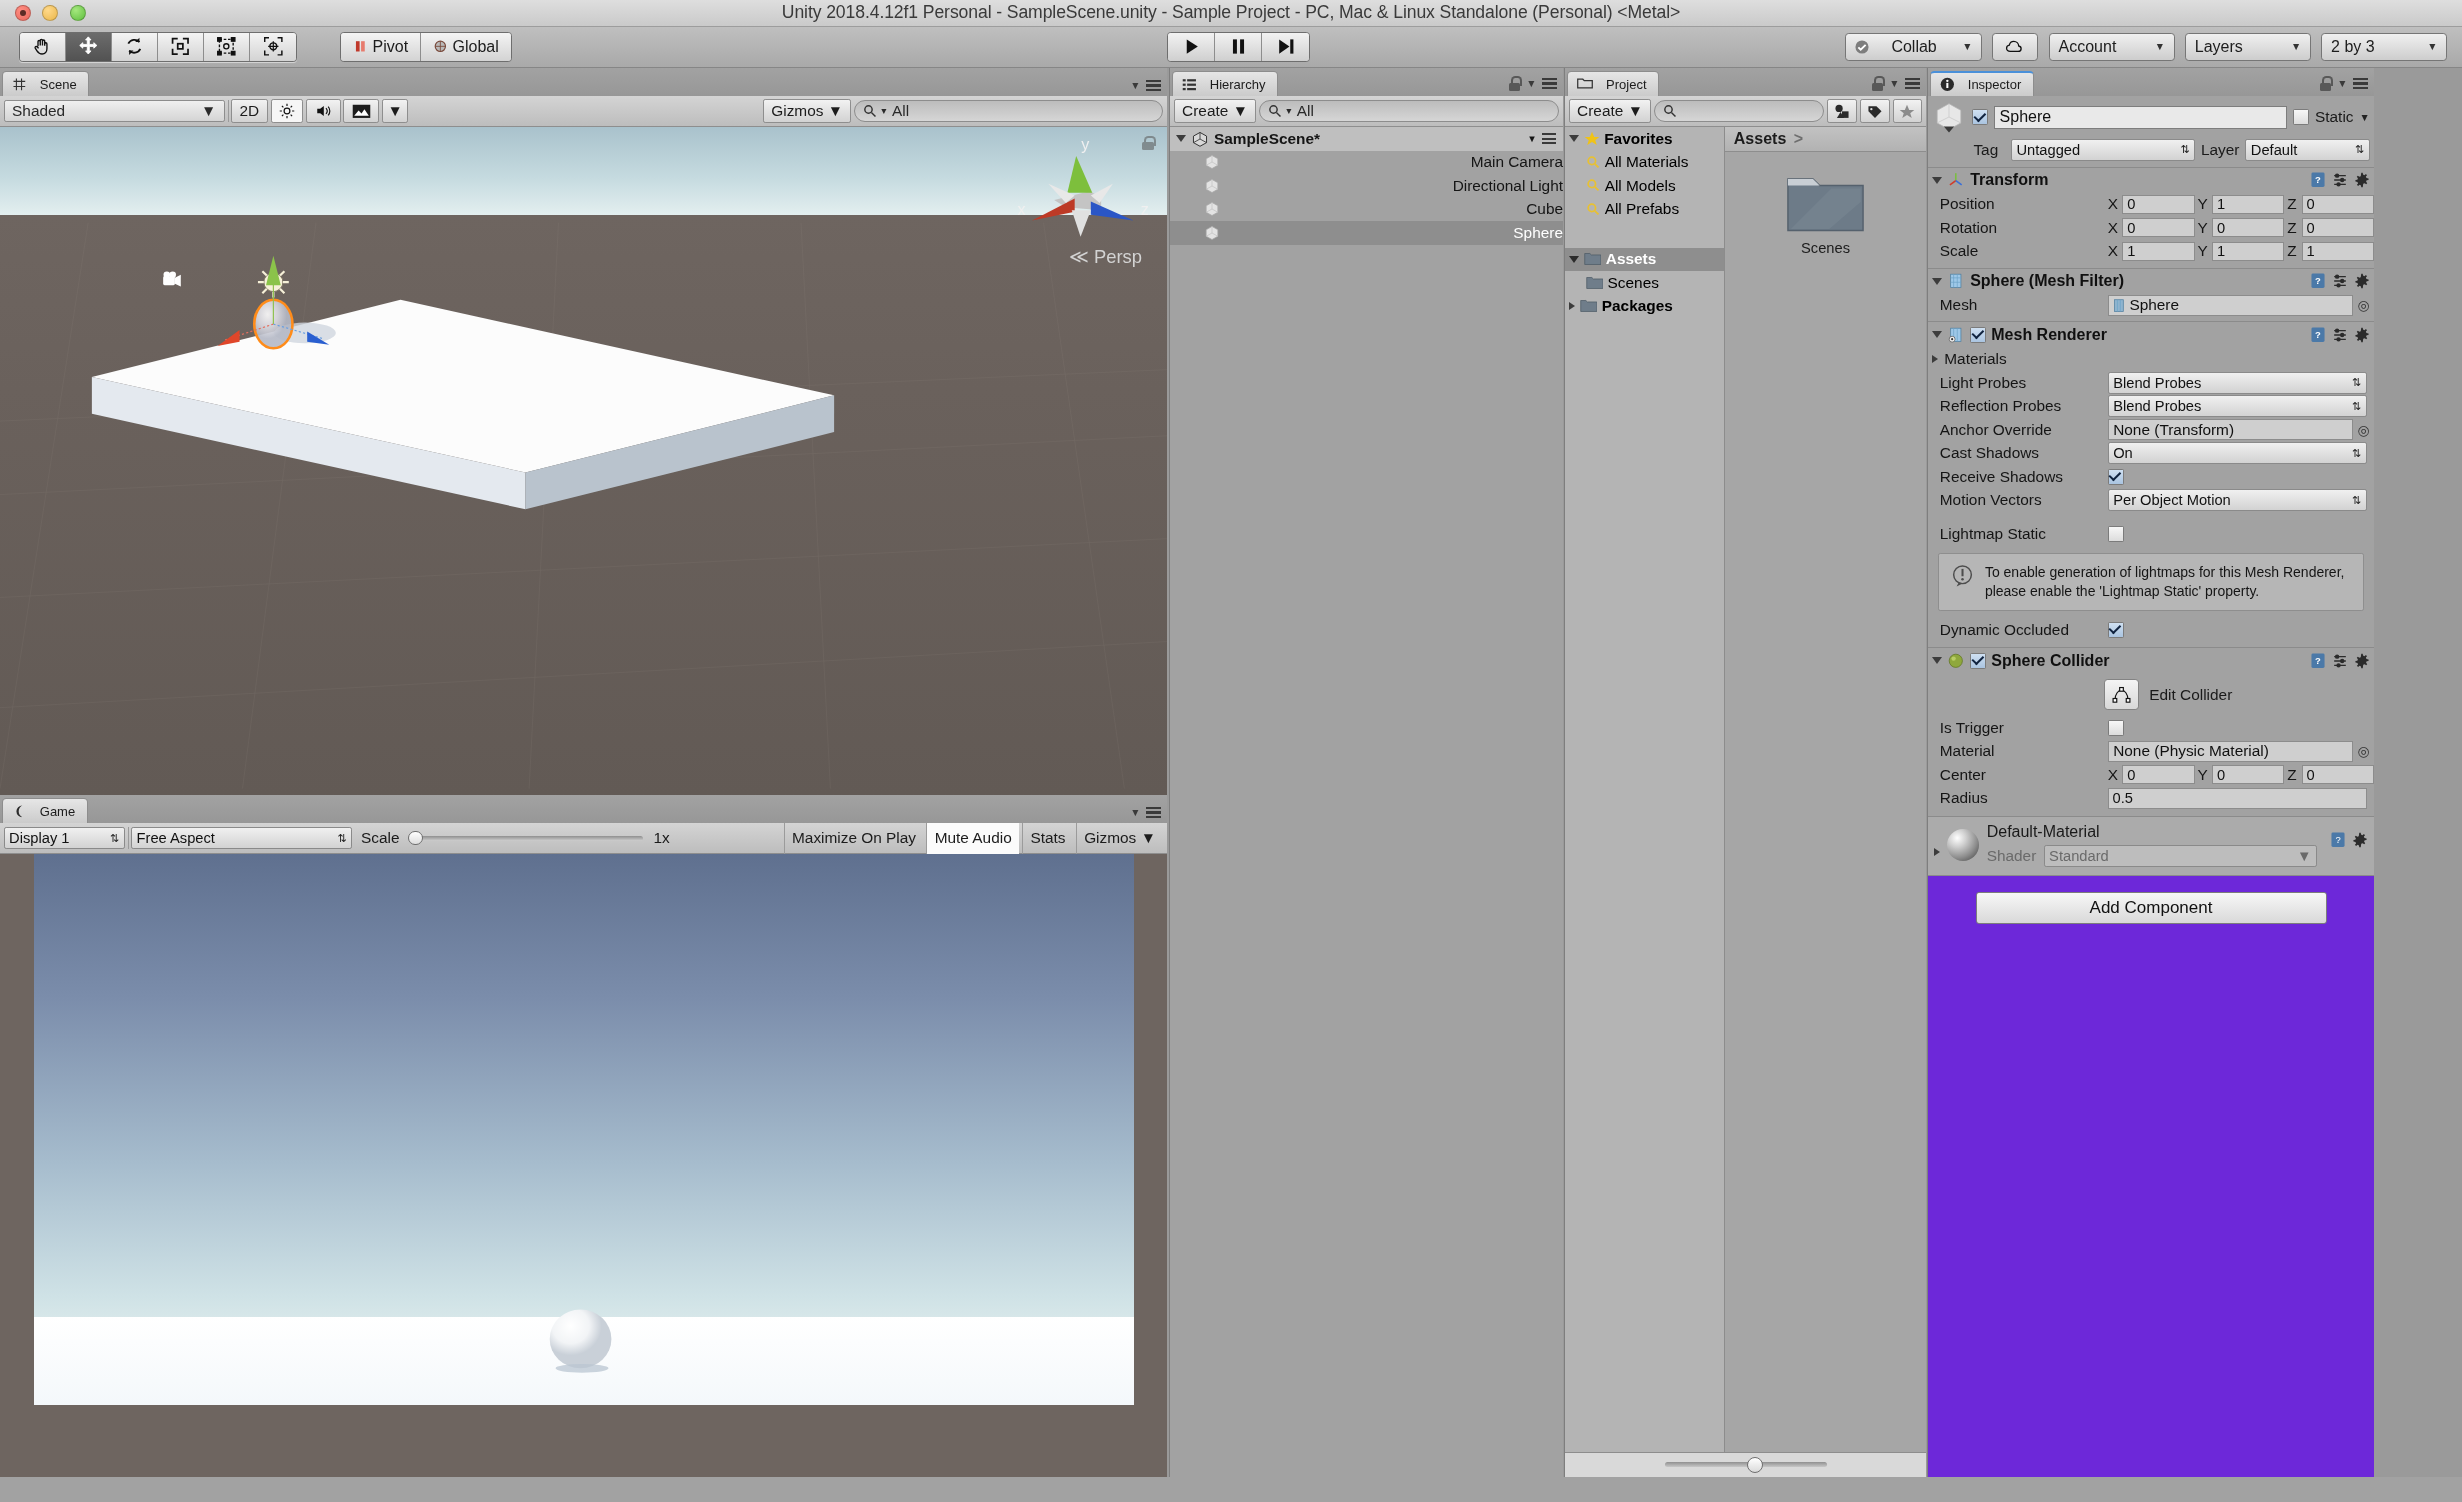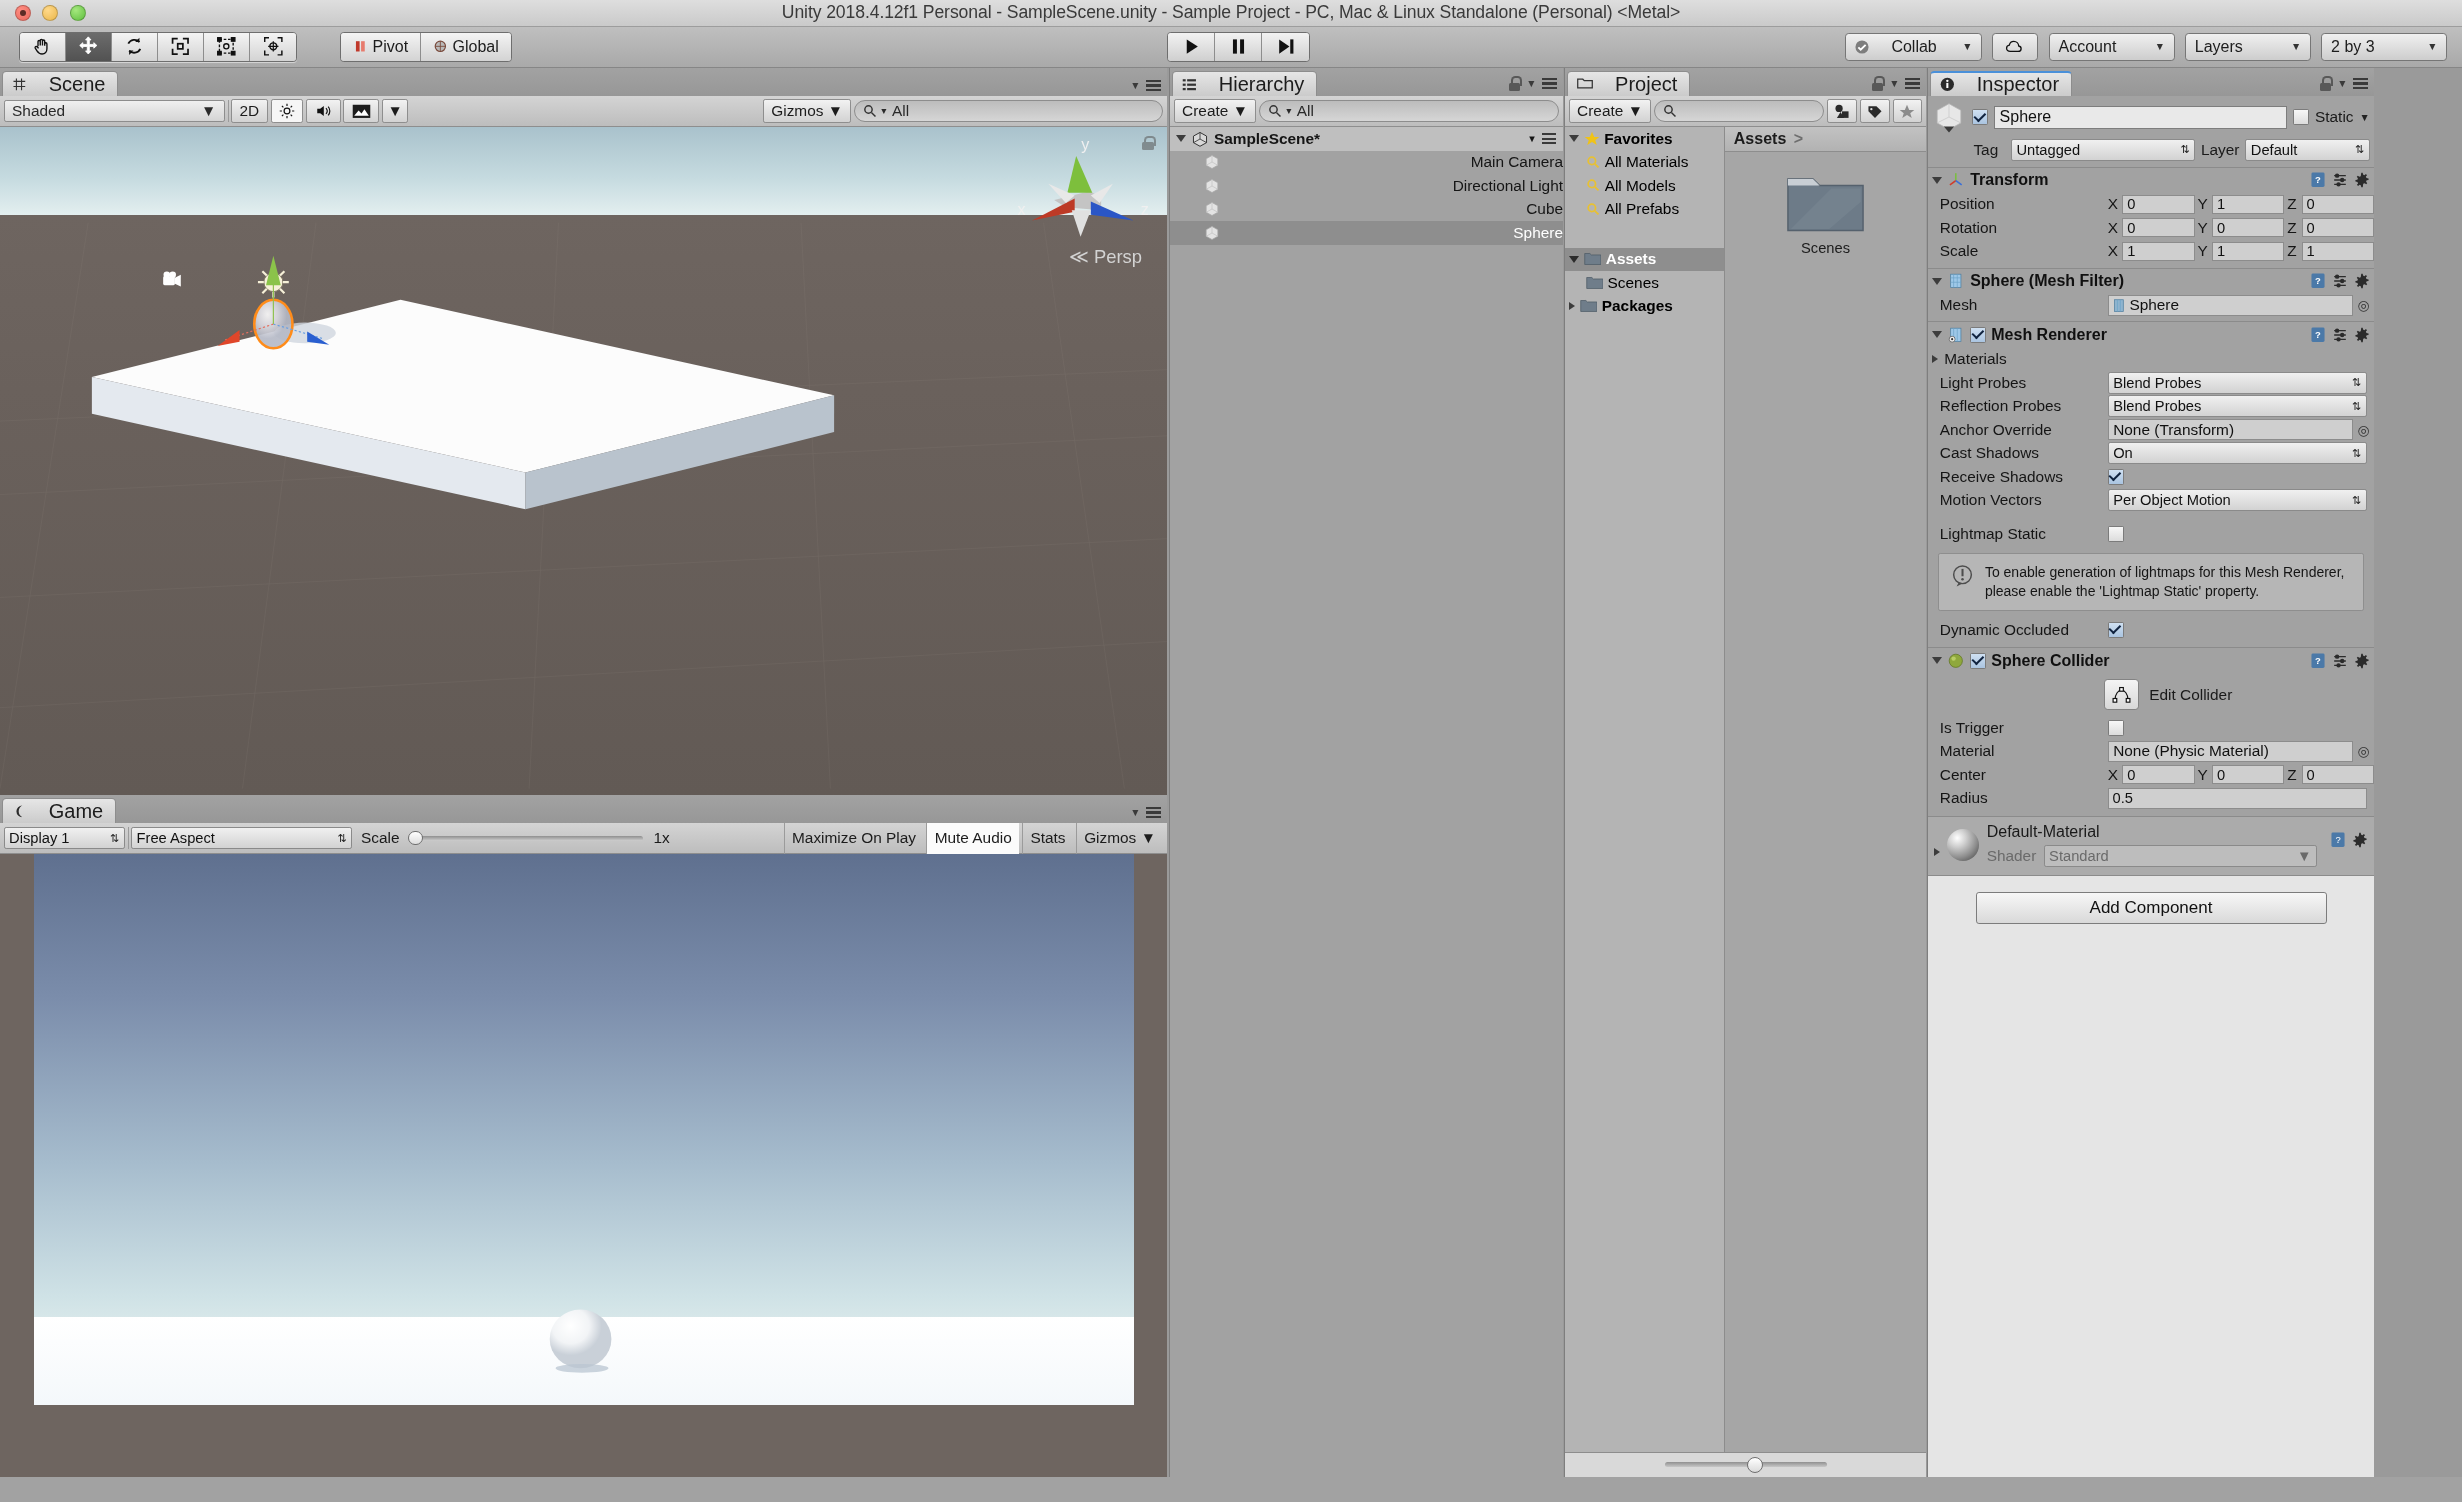--- a/index.html
+++ b/index.html
@@ -76,23 +76,23 @@
   .rbtn.wide { min-width: 126px; justify-content: space-between; }
   .rbtn.sq { width: 46px; justify-content: center; }
 
   
   .panel-tabbar {
     height: 28px;
     background: linear-gradient(to bottom, #a2a2a2, #979797);
     display: flex; align-items: flex-end; position: relative;
   }
   .panel-tab {
-    height: 25px; padding: 0 11.8px 0 9.6px; display: flex; align-items: center; gap: 22px;
+    height: 25px; padding: 0 11.8px 0 9.6px; display: flex; align-items: center; gap: 13px;
     background: linear-gradient(to bottom, #e6e6e6, #cbcbcb);
-    border-radius: 4.4px 4.4px 0 0; font-size: 20px; color: #1c1c1c;
+    border-radius: 4.4px 4.4px 0 0; font-size: 13px; color: #1c1c1c;
     border: 0.7px solid #8d8d8d; border-bottom: none; cursor: pointer;
     margin-left: 1.5px;
   }
   .panel-tab.active-blue { border-top: 2.2px solid #4a90d9; }
   .tabbar-icons { position: absolute; right: 5.9px; bottom: 5.1px; display: flex; align-items: center; gap: 5.9px; }
 
   .subbar {
     height: 31px; background: linear-gradient(to bottom, #d4d4d4, #bdbdbd);
     border-bottom: 0.7px solid #8e8e8e; display: flex; align-items: center; padding: 0 3.7px; gap: 2.9px;
   }
@@ -156,21 +156,21 @@
                 border-bottom: 0.7px solid #8d8d8d; display: flex; align-items: center;
                 gap: 7.4px; padding-left: 8.8px; font-size: 16px; font-weight: bold; color: #1c1c1c; }
   .asset-tile { width: 88px; margin: 17.6px auto 0; text-align: center; cursor: pointer; }
   .asset-tile .lbl { font-size: 14.7px; color: #1c1c1c; margin-top: 2.9px; }
   .proj-slider-bar { position: absolute; bottom: 26.5px; left: 0; width: 100%; height: 25px;
                      background: #d9d9d9; border-top: 0.7px solid #8d8d8d; display: flex;
                      align-items: center; justify-content: center; }
 
   
   #inspector-panel { position: absolute; left: 1927px; top: 68px; width: 447px; height: 1435px;
-                     background: #e5e5e5; border-left: 0.7px solid #7e7e7e; overflow: hidden; }
+                     background: #6d28d9; border-left: 0.7px solid #7e7e7e; overflow: hidden; }
   .insp-header { padding: 4.4px 4.4px 5.9px 4.4px; background: #a2a2a2; border-bottom: 0.7px solid #8b8b8b; }
   .insp-row1 { display: flex; align-items: center; gap: 5.9px; }
   .name-field {
     flex: 1; height: 23.5px; background: #e9e9e9; border: 0.7px solid #7d7d7d;
     display: flex; align-items: center; padding: 0 4.4px; font-size: 16px; color: #111; cursor: text;
   }
   .insp-row2 { display: flex; align-items: center; gap: 5.9px; margin-top: 4.4px; padding-left: 41px; }
   .lbl { font-size: 15.4px; color: #1a1a1a; }
   .dd {
     height: 22px; background: linear-gradient(to bottom,#f0f0f0,#d2d2d2);

